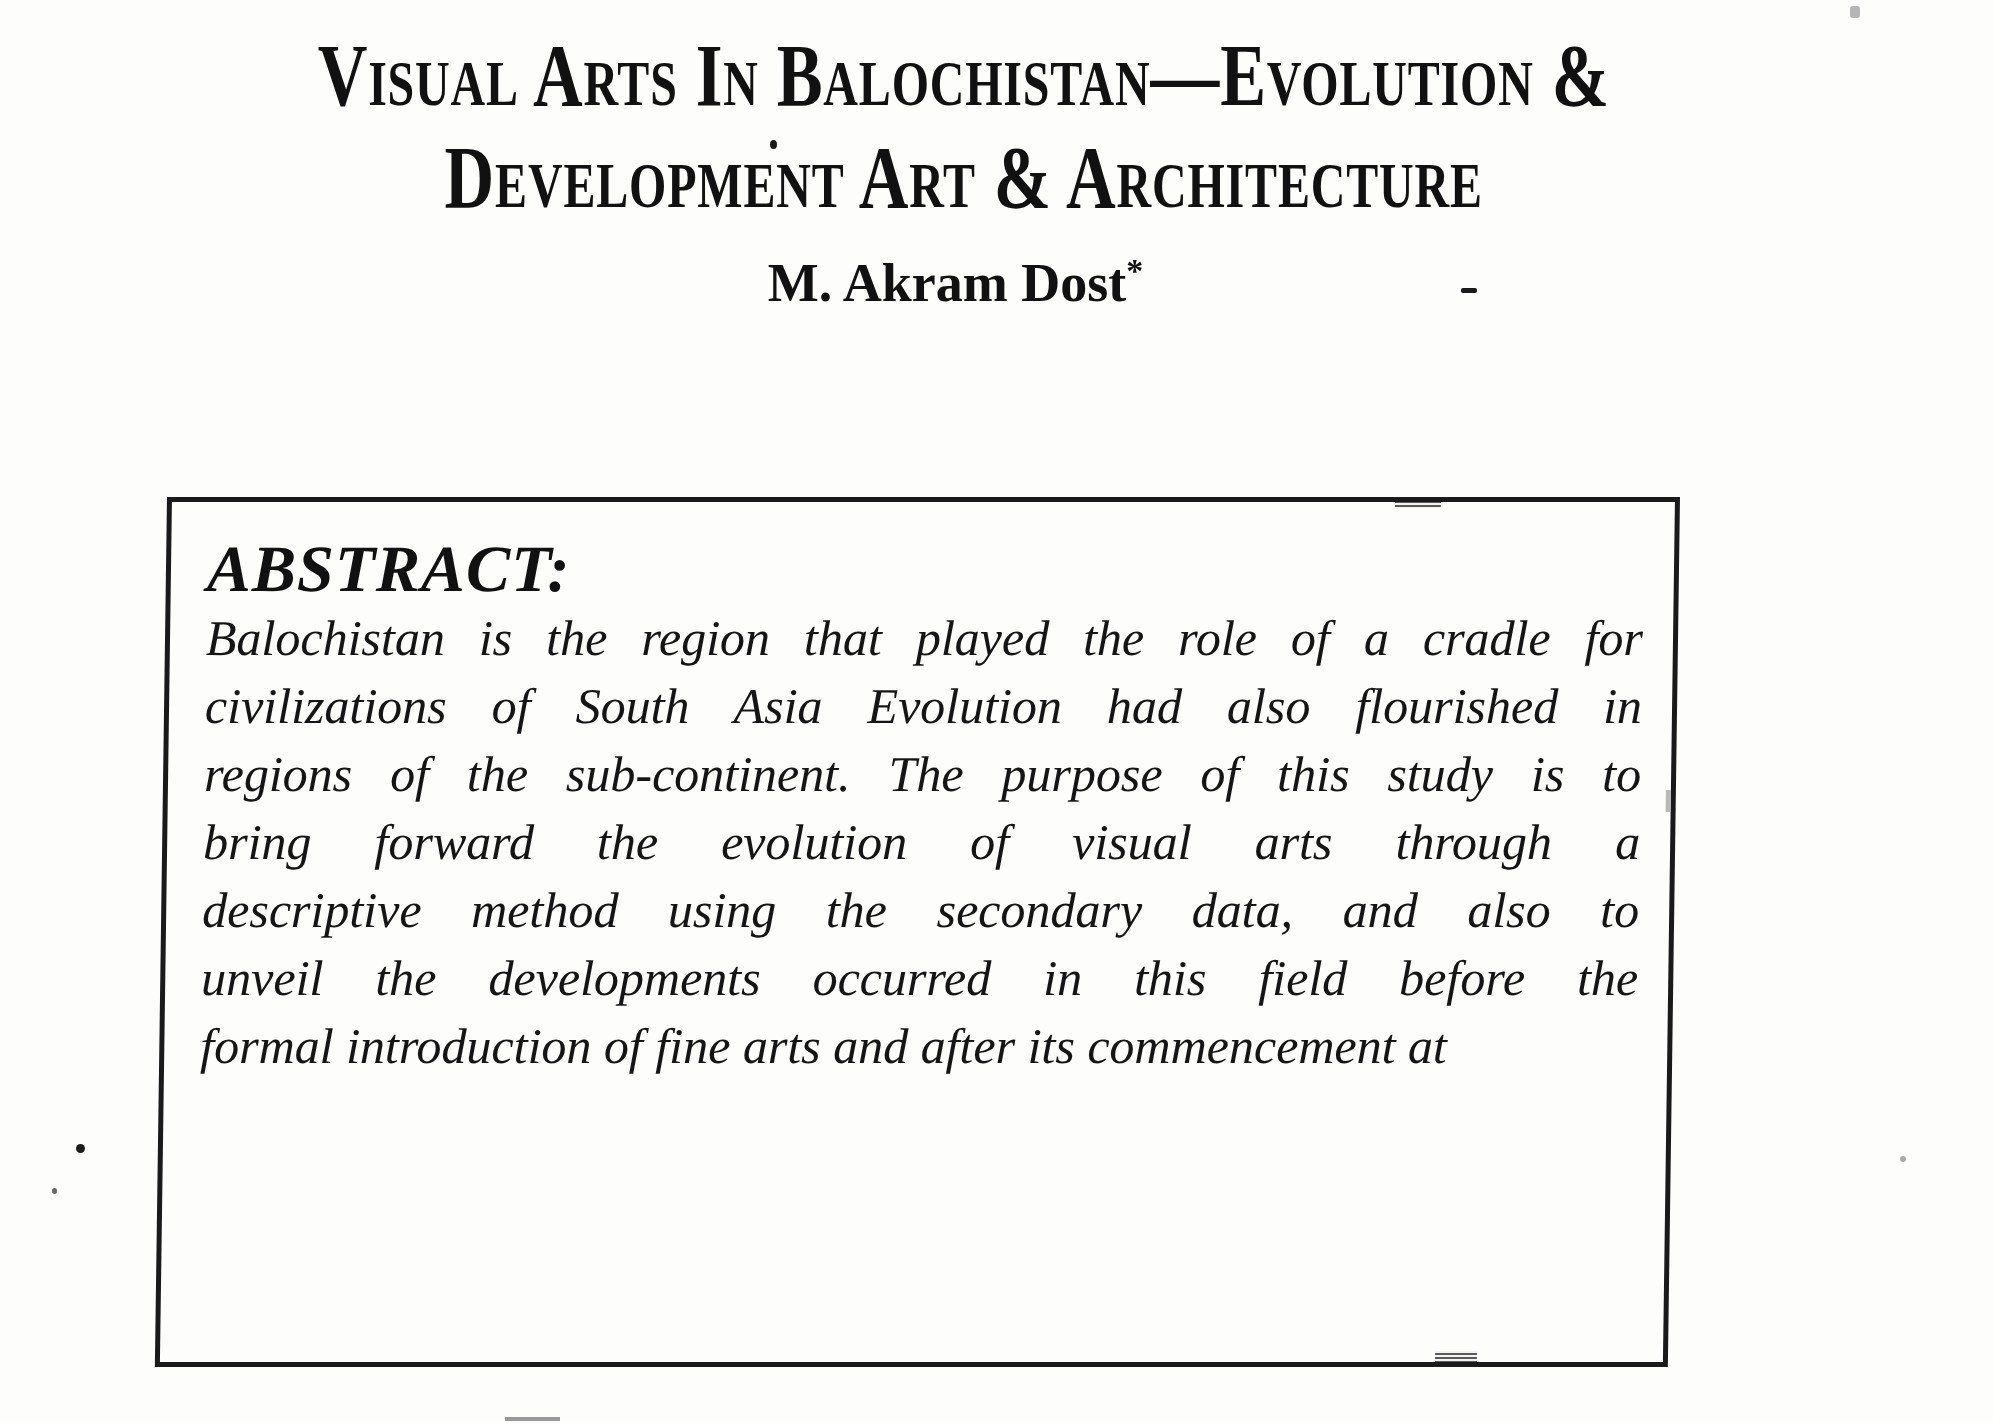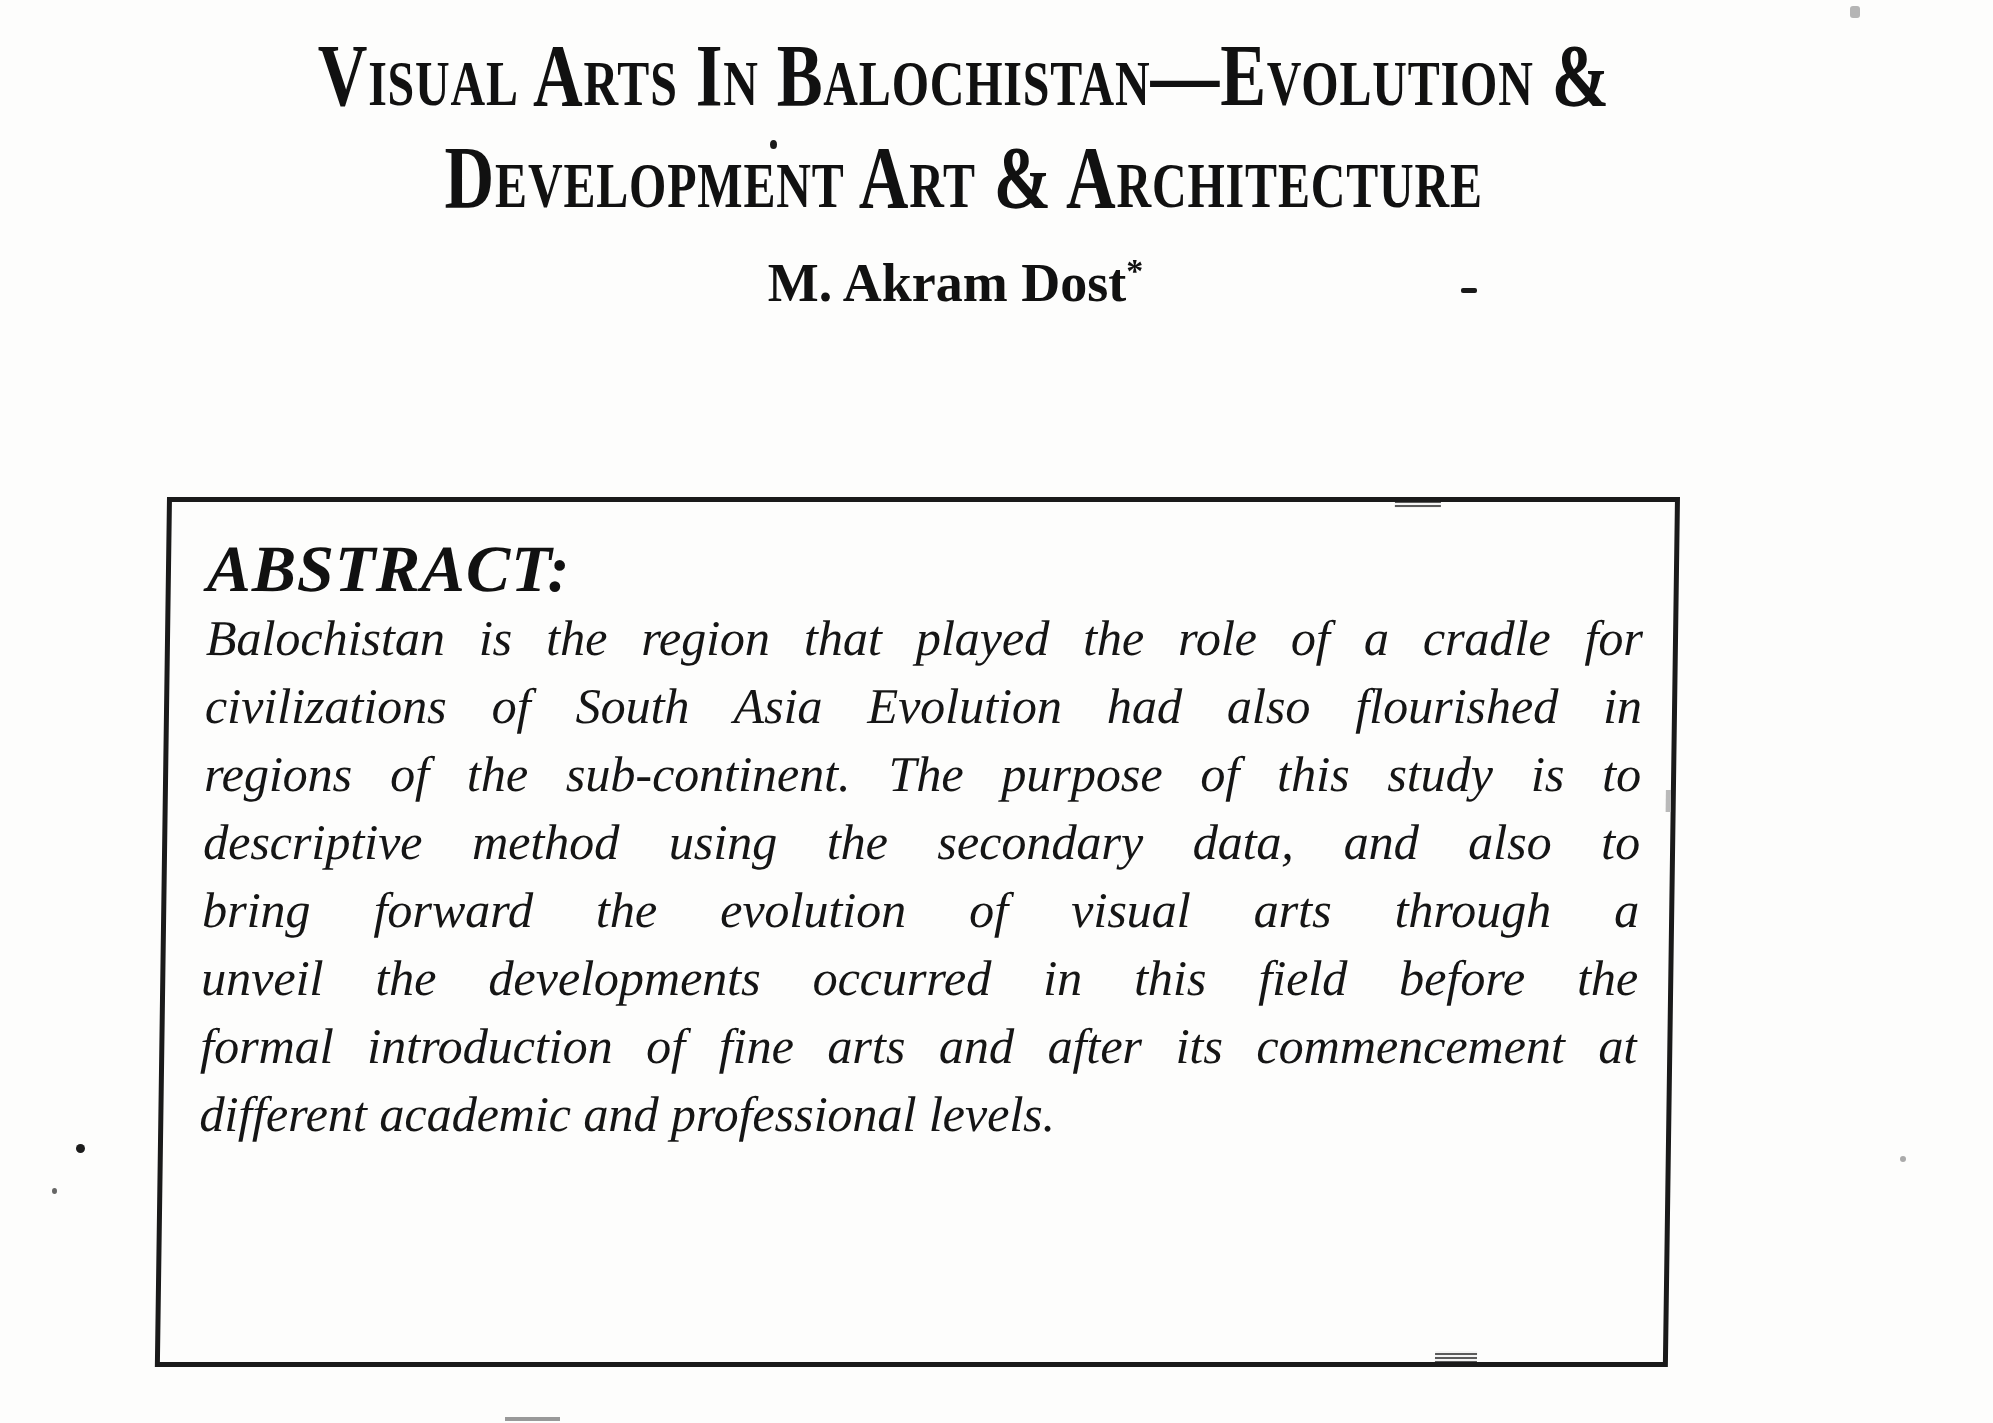--- a/index.html
+++ b/index.html
@@ -100,25 +100,24 @@
 
 <div class="centered author"><span>M. Akram Dost</span><sup>*</sup></div>
 
 <div class="abstract-box">
   <div class="abs-heading">ABSTRACT:</div>
 
   <div class="abs-body">
       <div class="abs-line">Balochistan is the region that played the role of a cradle for</div>
       <div class="abs-line">civilizations of South Asia Evolution had also flourished in</div>
       <div class="abs-line">regions of the sub-continent. The purpose of this study is to</div>
+      <div class="abs-line">bring forward the evolution of visual arts through a</div>
       <div class="abs-line">descriptive method using the secondary data, and also to</div>
-      <div class="abs-line">bring forward the evolution of visual arts through a</div>
       <div class="abs-line">unveil the developments occurred in this field before the</div>
       <div class="abs-line">formal introduction of fine arts and after its commencement at</div>
-      <div class="abs-line">different academic and professional levels.</div>
     </div>
 
   <div class="artifact stripe" style="left:1223px;top:-7px;width:46px;height:13px;"></div>
   <div class="artifact stripe" style="left:1275px;bottom:-2px;width:42px;height:13px;"></div>
   <div class="artifact graymark" style="left:-10px;top:50px;width:9px;height:22px;"></div>
   <div class="artifact graymark" style="left:-11px;top:94px;width:9px;height:26px;"></div>
   <div class="artifact graymark" style="left:-12px;top:540px;width:9px;height:20px;"></div>
   <div class="artifact graymark" style="right:-4px;top:288px;width:9px;height:22px;"></div>
 </div>
 

